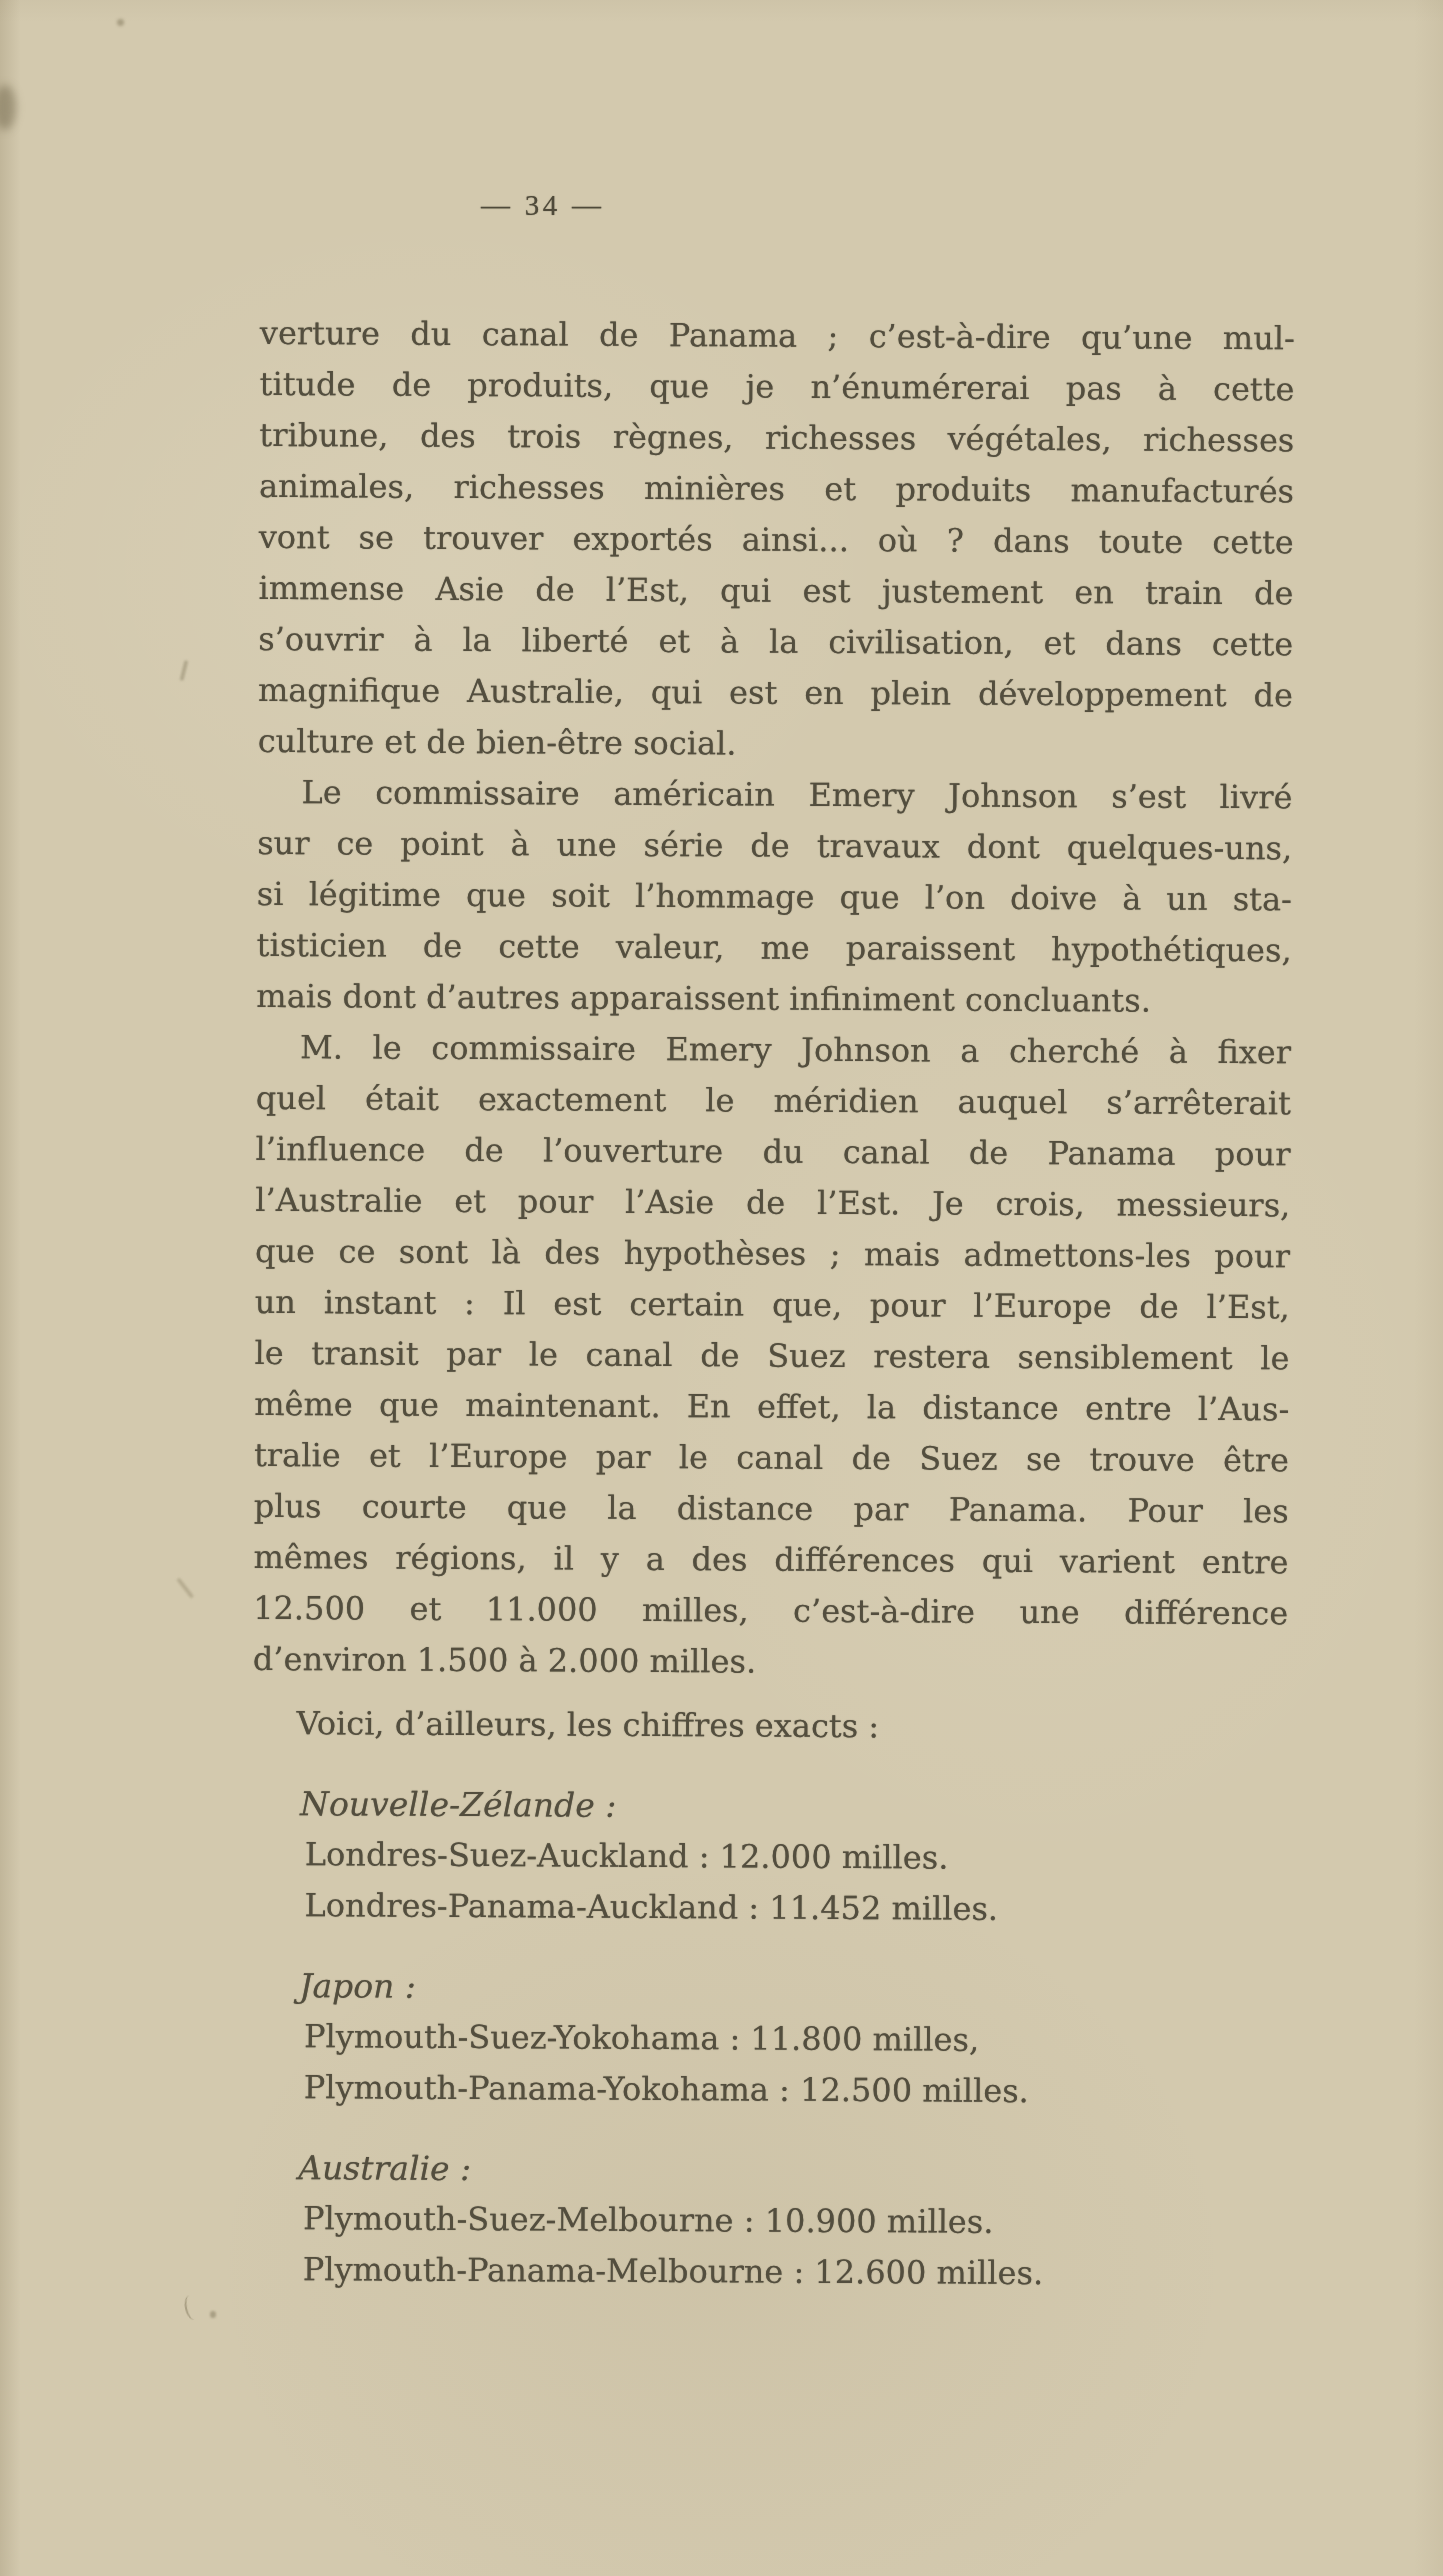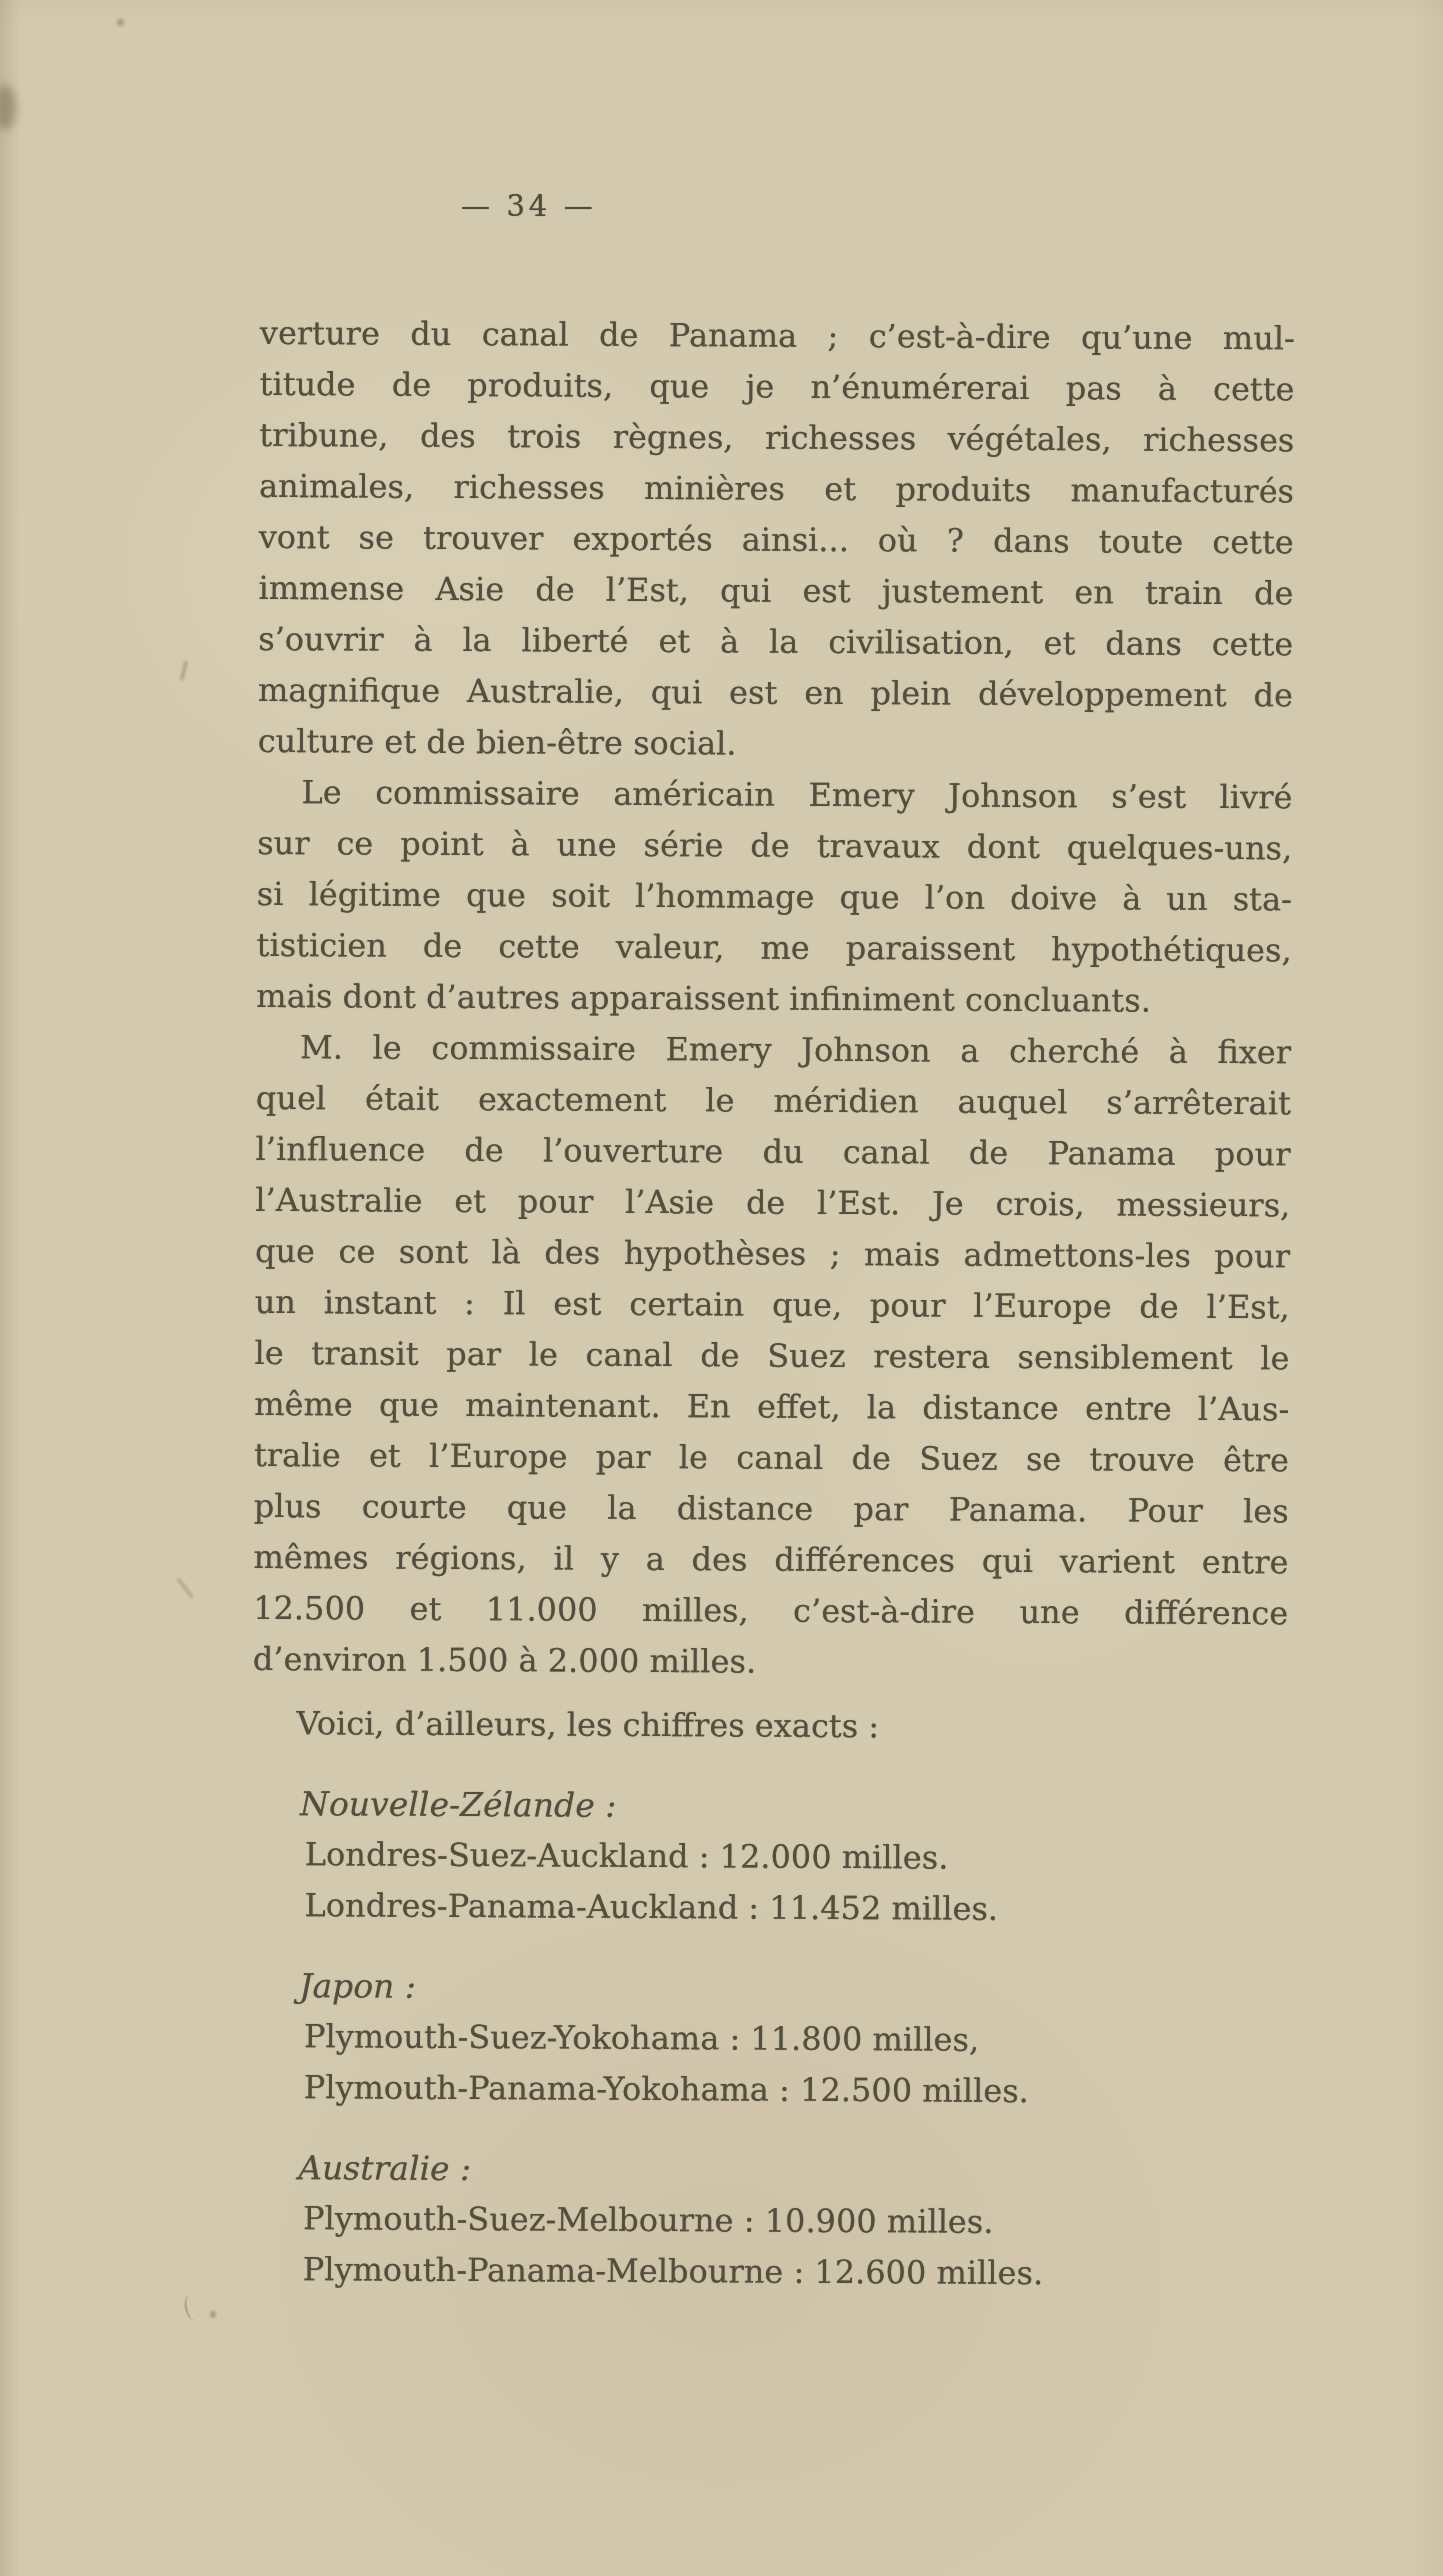--- a/index.html
+++ b/index.html
@@ -14,24 +14,25 @@
     background:
       radial-gradient(ellipse 660px 514px at 30% 22%, rgba(255,250,235,0.10), rgba(255,250,235,0) 70%),
       radial-gradient(ellipse 587px 660px at 72% 55%, rgba(255,248,228,0.08), rgba(255,248,228,0) 70%),
       radial-gradient(ellipse 734px 587px at 50% 88%, rgba(120,104,70,0.06), rgba(120,104,70,0) 70%),
       radial-gradient(ellipse 160% 130% at 50% 45%, rgba(0,0,0,0) 55%, rgba(110,95,62,0.13) 100%),
       linear-gradient(to right, rgba(110,95,62,0.18), rgba(110,95,62,0) 20.5px),
       linear-gradient(to left, rgba(110,95,62,0.07), rgba(110,95,62,0) 29px),
       linear-gradient(to bottom, rgba(110,95,62,0.05), rgba(110,95,62,0) 22px);
   }
   .pagenum{
-    position:absolute;left:461px;top:189px;width:117px;
+    position:absolute;left:481px;top:189px;width:117px;
     text-align:left;font-size:29px;letter-spacing:3.7px;
     color:#4f4a3a;text-shadow:0 0 1.1px rgba(79,74,58,0.75);
     white-space:nowrap;
+    font-family:Liberation Serif, serif;
   }
   .text-block{
     position:absolute;left:260px;top:308px;width:1035px;
     font-size:32px;color:#534e3e;
     text-shadow:0 0 1px rgba(83,78,62,0.72);
     transform:rotate(0.3deg);transform-origin:0 0;
   }
   .ln{height:51px;line-height:51px;white-space:normal;}
   .ln.j{text-align:justify;text-align-last:justify;text-justify:inter-word;}
   .ln.l{text-align:left;text-align-last:left;}

